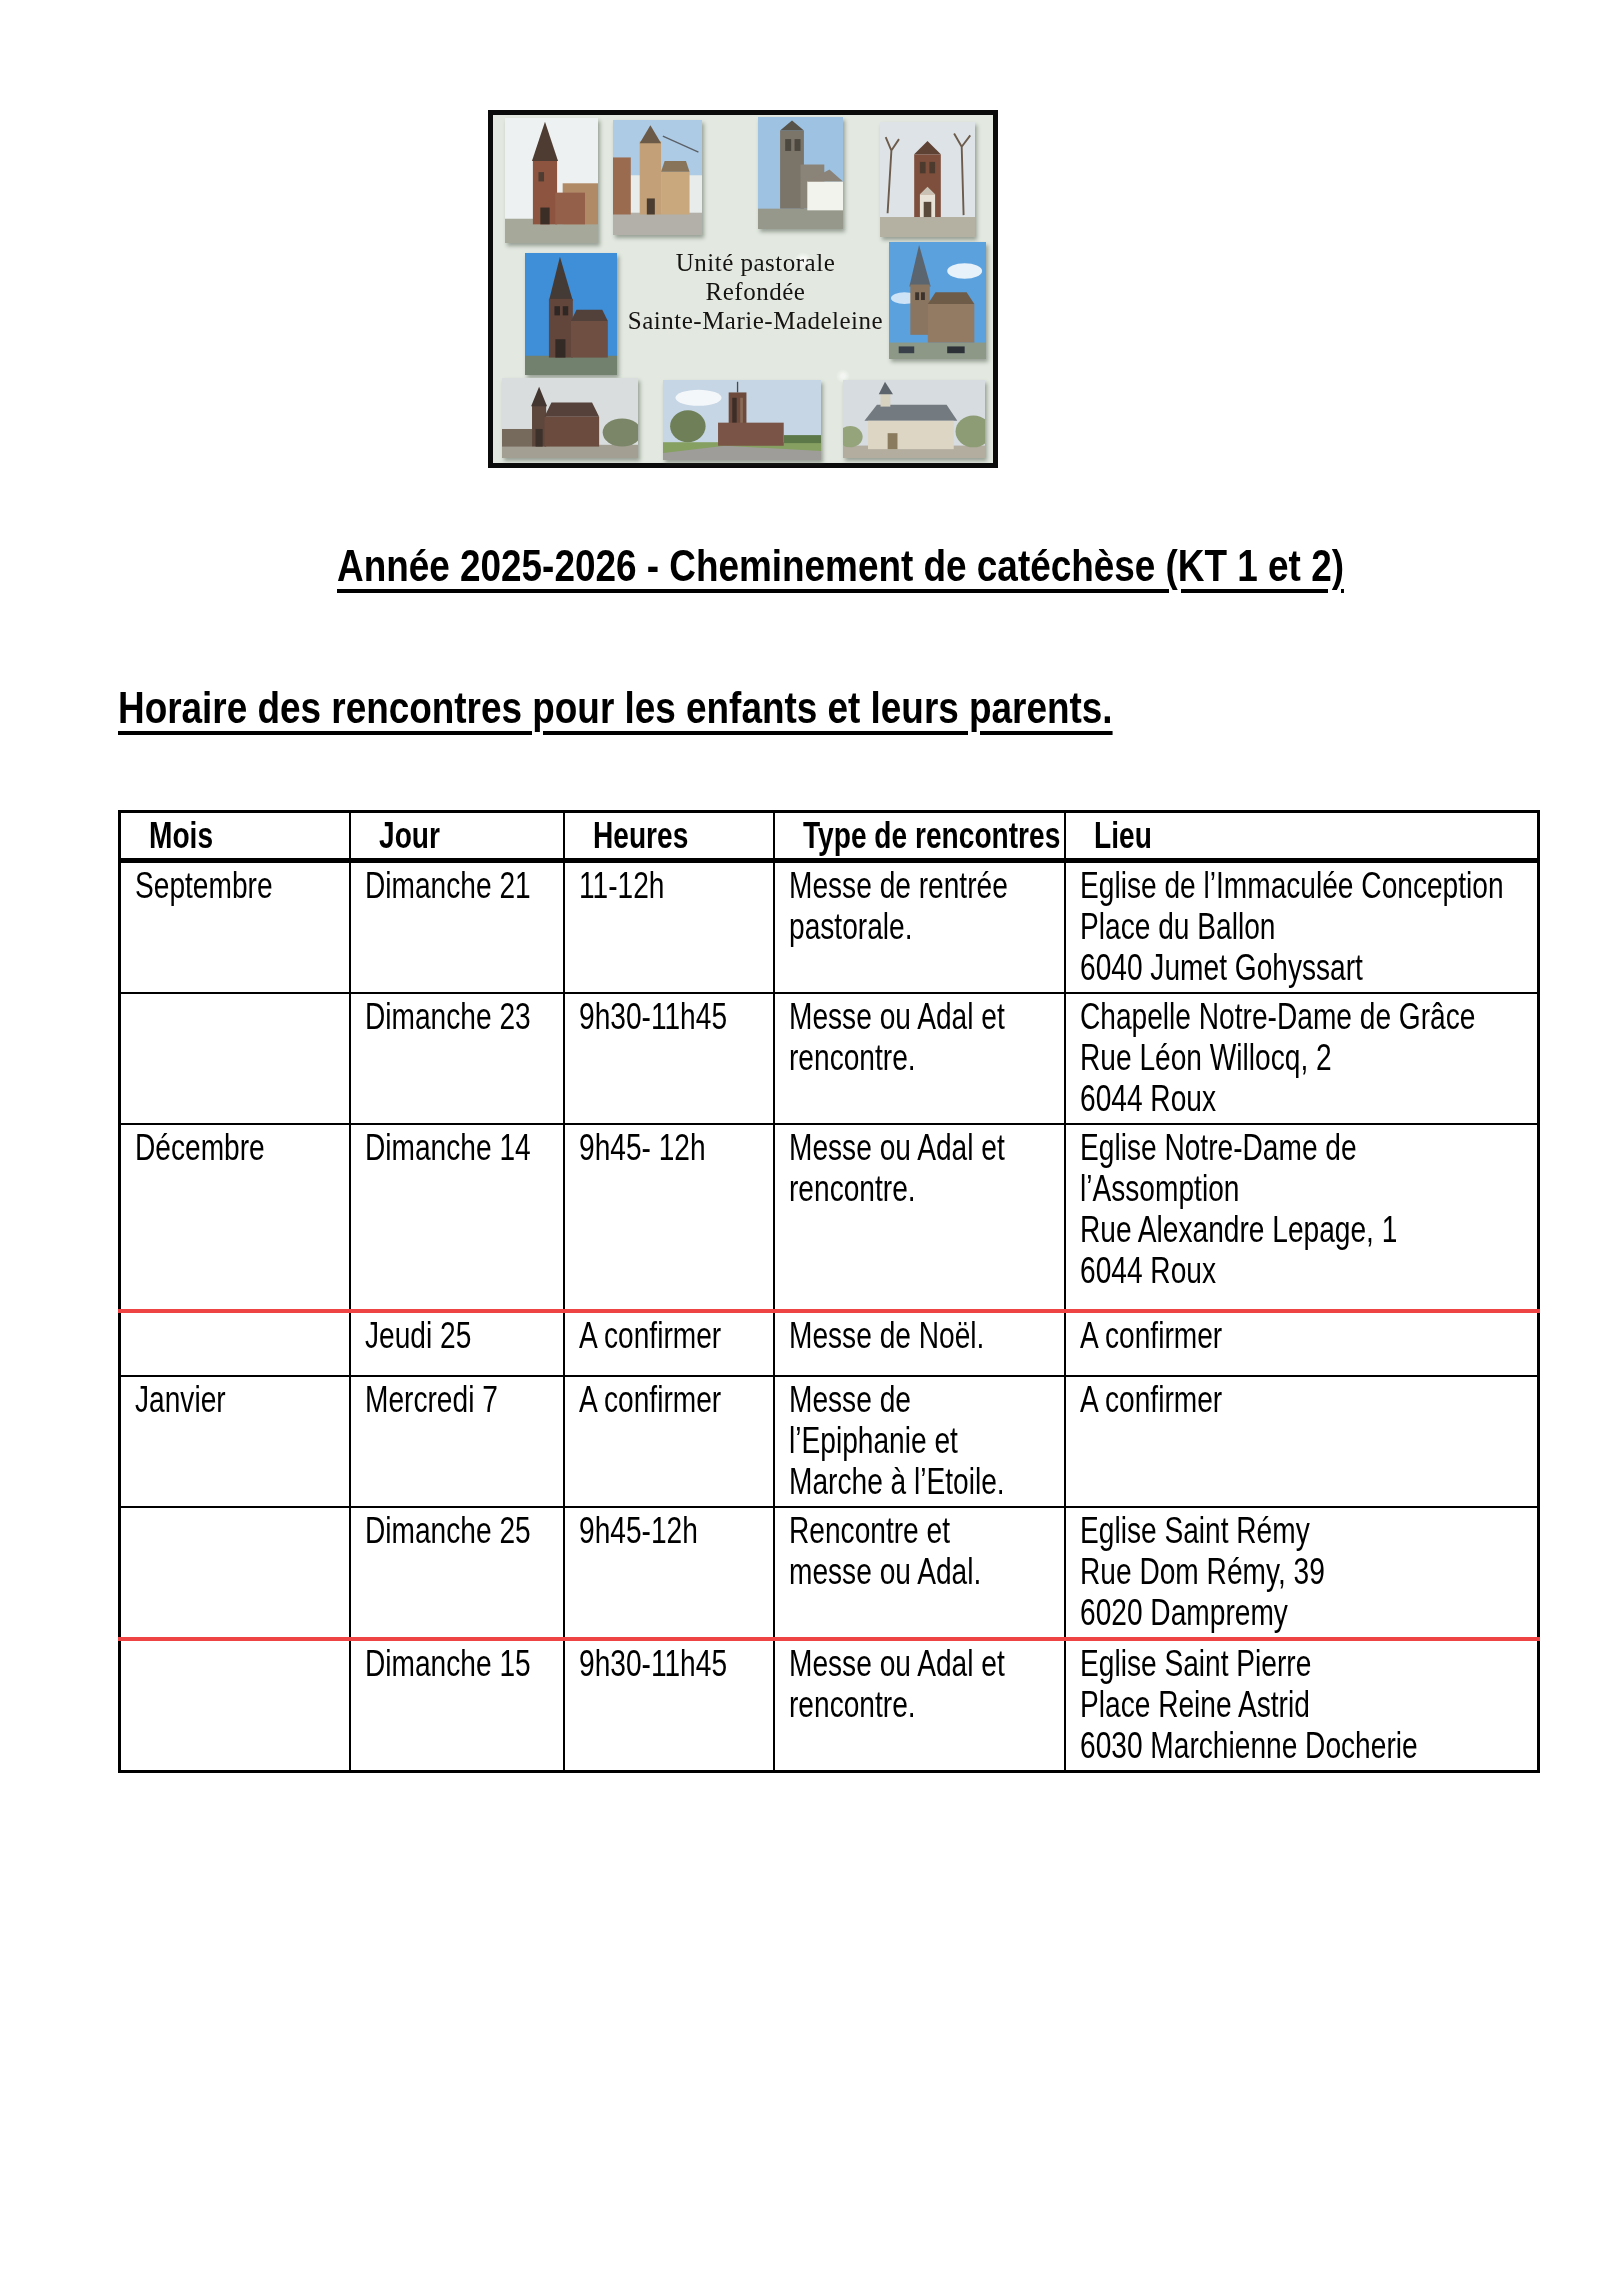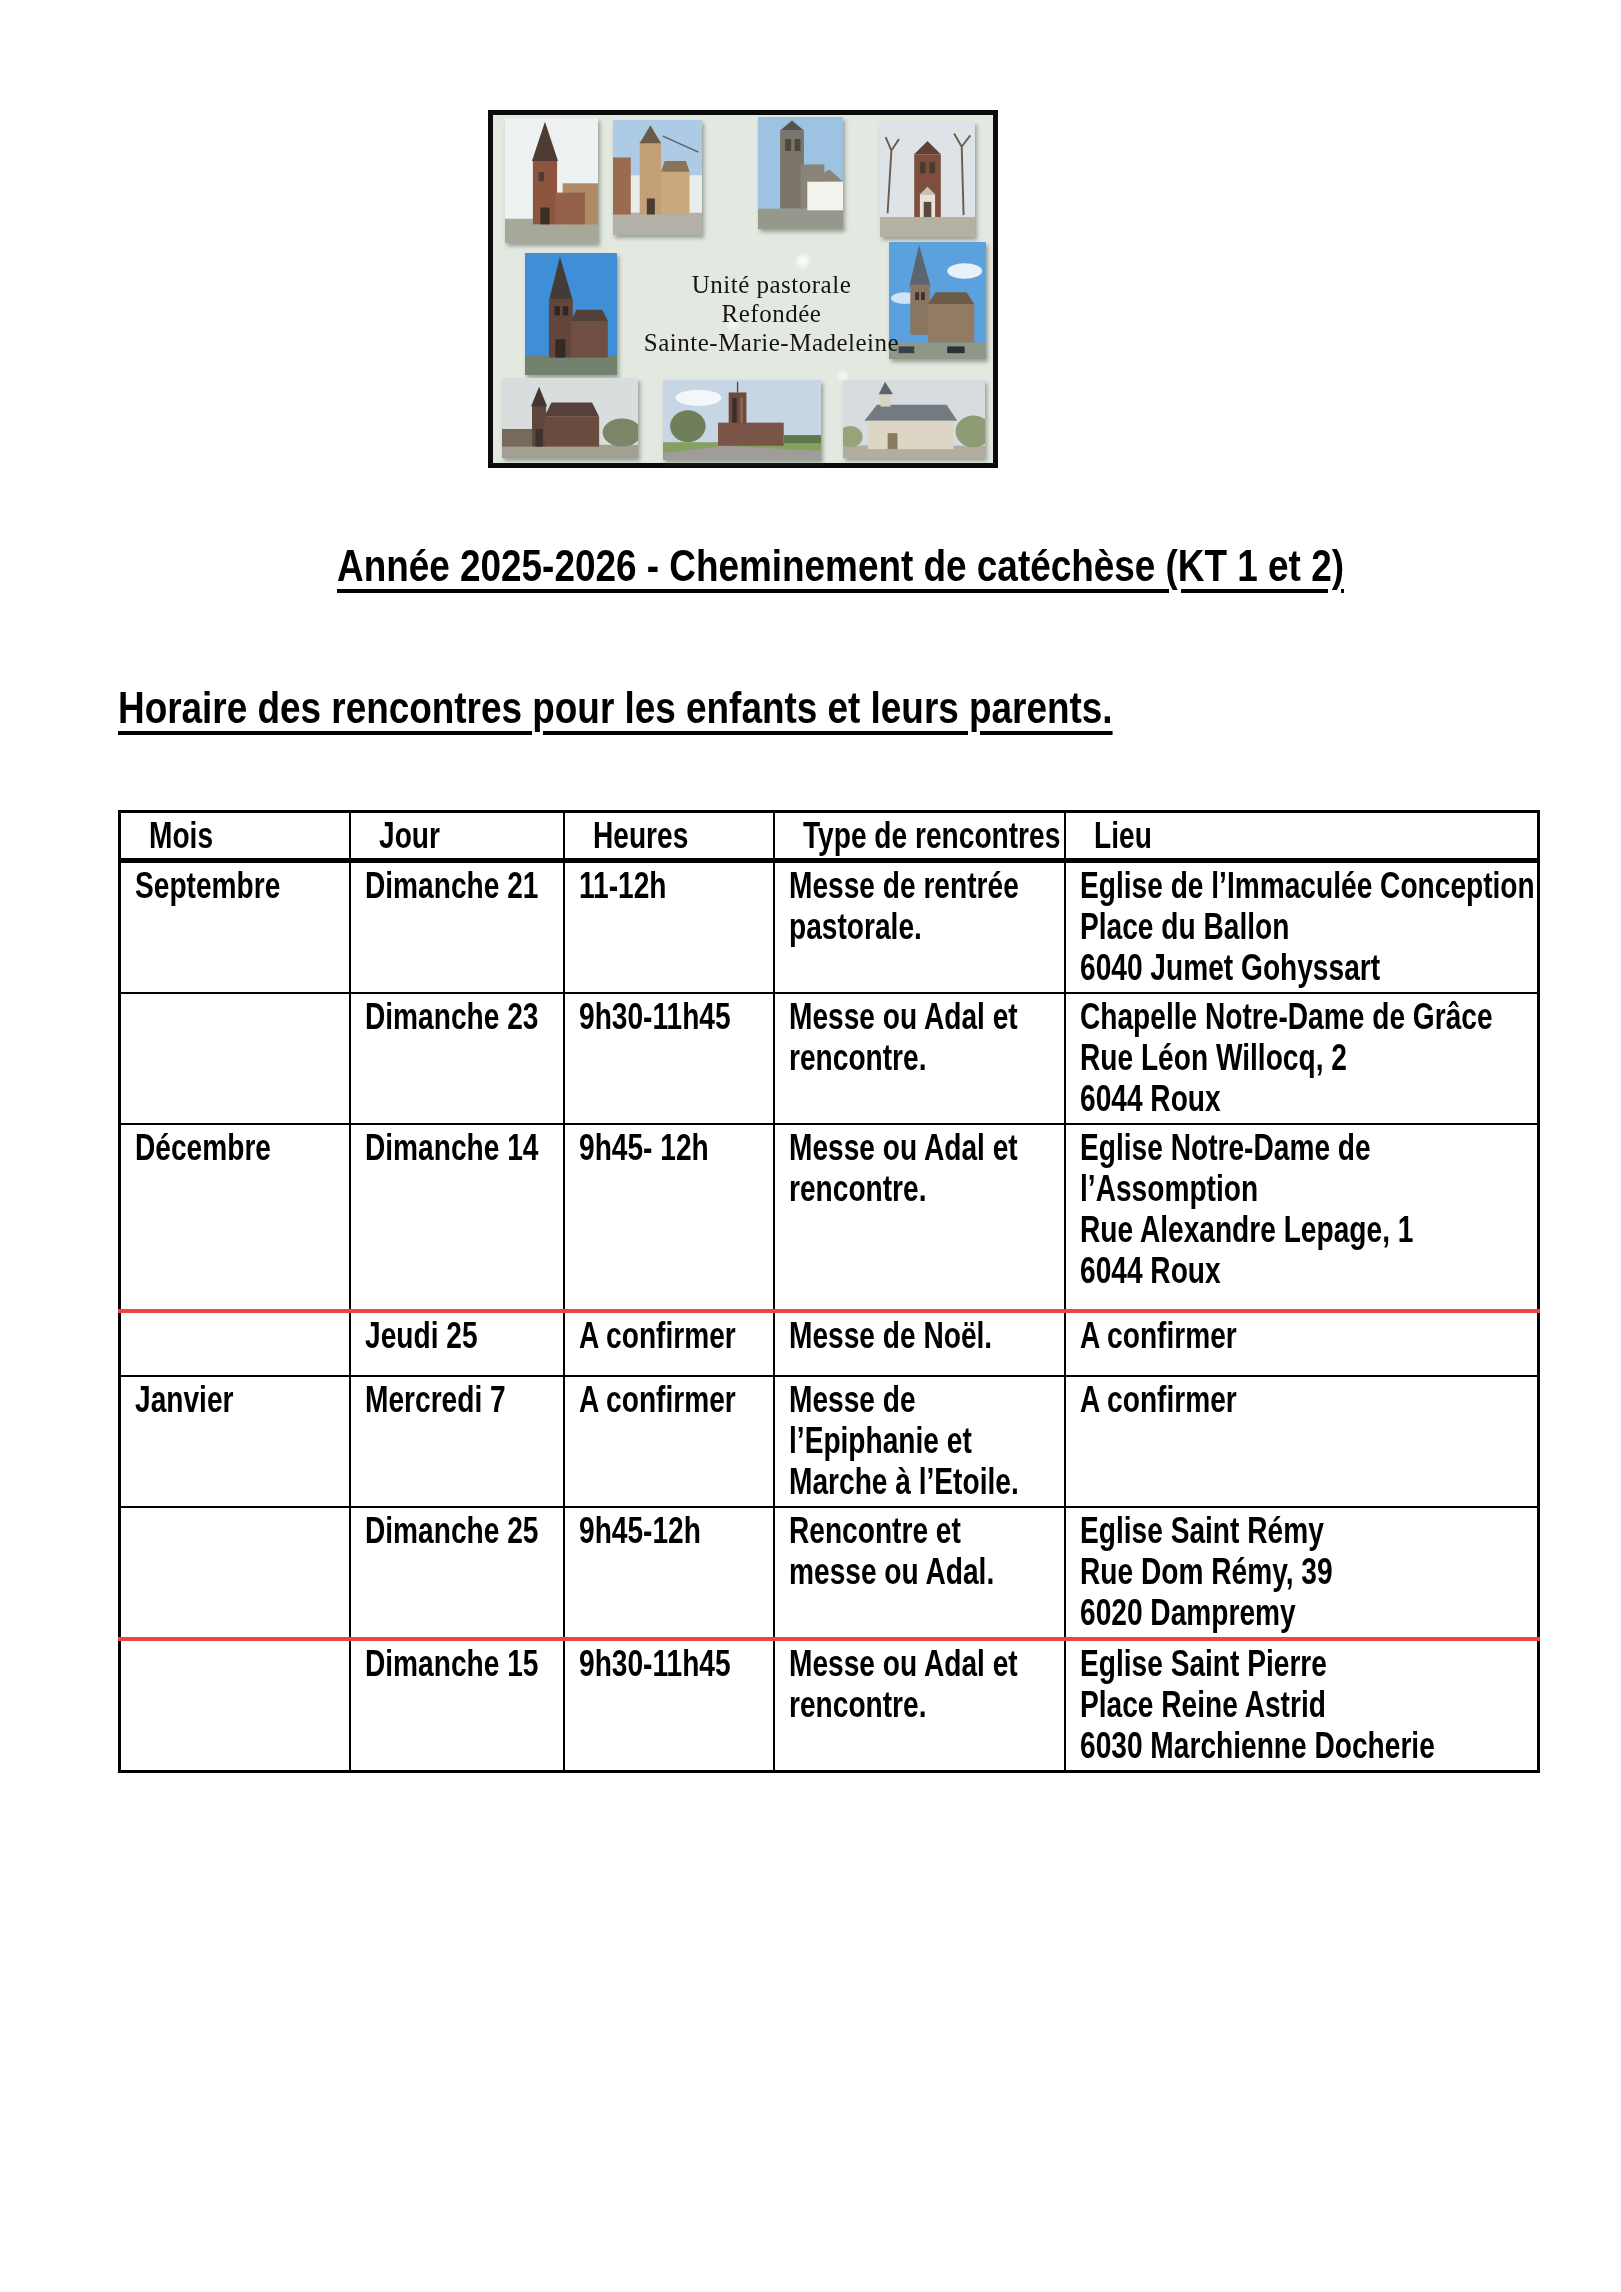--- a/index.html
+++ b/index.html
@@ -15,24 +15,24 @@
     position:absolute;left:488px;top:110px;width:510px;height:358px;
     margin:0;border:5px solid #0b0b0b;box-sizing:border-box;
     background-color:#e3e9e0;
     background-image:
       radial-gradient(circle at 62% 42%, rgba(255,255,255,.75) 0 3px, rgba(255,255,255,0) 9px),
       radial-gradient(circle at 48% 60%, rgba(255,255,255,.6) 0 2px, rgba(255,255,255,0) 8px),
       radial-gradient(circle at 70% 75%, rgba(255,255,255,.55) 0 2px, rgba(255,255,255,0) 7px);
   }
   .ph{position:absolute;box-shadow:2px 3px 4px rgba(60,70,60,.45);display:block;}
   .caption{
-    position:absolute;left:130px;top:155px;width:265px;
+    position:absolute;left:130px;top:133px;width:265px;
     font-family:cursive;
     font-size:25px;line-height:29px;text-align:center;
-    white-space:pre-line;color:#161412;letter-spacing:.5px;margin-left:16px;
+    white-space:pre-line;color:#161412;letter-spacing:.5px;
   }
 
   
   .title{
     position:absolute;left:337px;top:540px;
     font-size:45px;font-weight:bold;line-height:52px;white-space:nowrap;
     transform:scale(.82,1);transform-origin:0 0;
     text-decoration:underline;text-decoration-thickness:4px;text-underline-offset:8px;
   }
   .subtitle{
@@ -43,21 +43,21 @@
   }
 
   
   table.sched{
     position:absolute;left:118px;top:810px;width:1419px;
     border-collapse:collapse;table-layout:fixed;
     border:3px solid #000;
   }
   .sched th,.sched td{
     border:2px solid #000;vertical-align:top;text-align:left;
-    padding:2px 28px 4px 14px;overflow:hidden;font-weight:bold;
+    padding:2px 28px 4px 14px;overflow:hidden;
   }
   .sched th{
     height:41px;vertical-align:middle;padding:2px 10px 2px 28px;
     font-size:37px;font-weight:bold;line-height:38px;
     border-bottom:5px solid #000;
   }
   .sched td{font-size:37px;line-height:41px;}
   .cnd{
     display:block;width:max-content;white-space:pre-line;
     transform:scale(.76,1);transform-origin:0 0;

